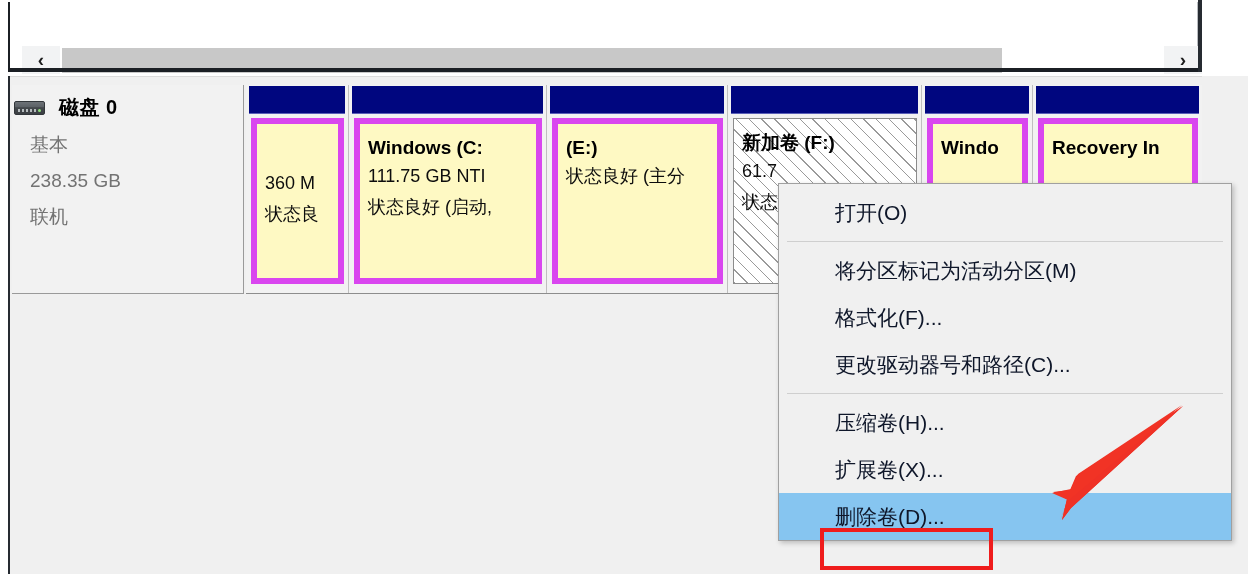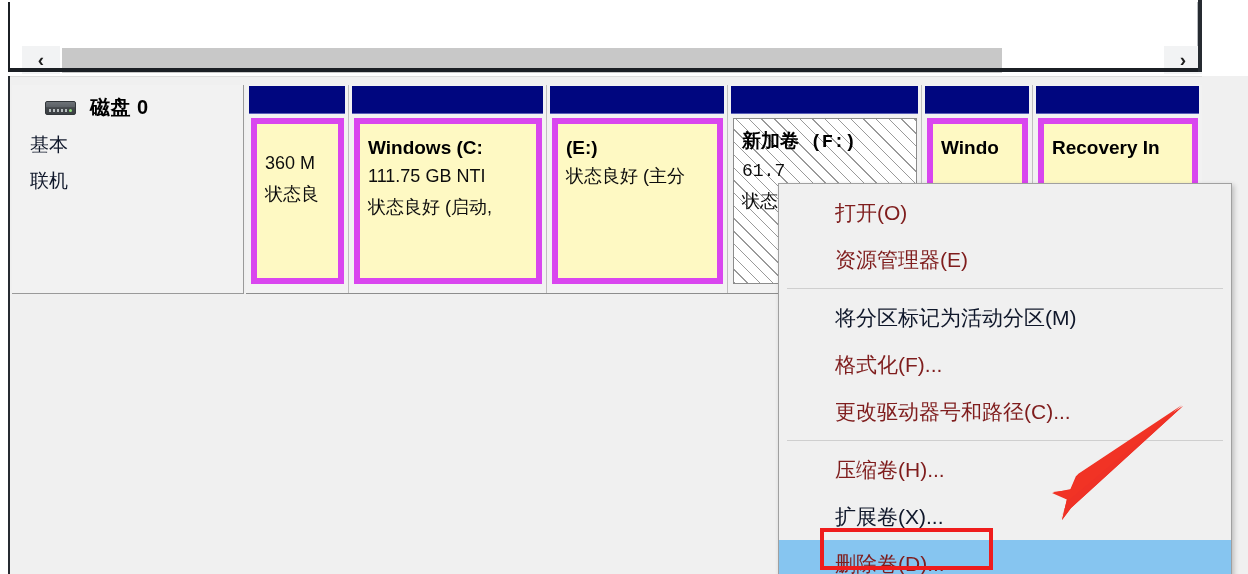--- a/index.html
+++ b/index.html
@@ -56,21 +56,21 @@
     background: #dcdcdc;
   }
 
   
   .disk-block {
     position: absolute; left: 2px; top: 9px; width: 232px; height: 209px;
     background: #f2f2f2;
     border-right: 1px solid #9a9a9a;
     border-bottom: 1px solid #9a9a9a;
   }
-  .disk-head { position: absolute; left: 33px; top: 9px; display: flex; align-items: center; }
+  .disk-head { position: absolute; left: 2px; top: 9px; display: flex; align-items: center; }
   .disk-icon {
     width: 31px; height: 14px;
     background: linear-gradient(#6d7277 0%, #5a5f64 45%, #44484c 46%, #3b3f43 100%);
     border-radius: 2px; position: relative;
     border: 1px solid #32363a;
   }
   .disk-icon::after {
     content: ""; position: absolute; left: 3px; bottom: 2px;
     width: 20px; height: 3px;
     background: repeating-linear-gradient(to right, #b6bcbe 0 2px, transparent 2px 4px);
@@ -79,21 +79,21 @@
     content: ""; position: absolute; right: 3px; bottom: 2px;
     width: 3px; height: 3px; border-radius: 50%;
     background: #8fe07a;
   }
   .disk-title {
     margin-left: 14px; font-size: 20px; font-weight: bold; color: #000;
     letter-spacing: 0.5px;
   }
   .disk-meta { position: absolute; left: 18px; top: 42px; }
   .disk-meta div {
-    font-size: 19px; color: #0f172a; line-height: 36px; white-space: nowrap;
+    font-size: 19px; color: #737373; line-height: 36px; white-space: nowrap;
   }
 
   
   .part-map {
     position: absolute; left: 236px; top: 9px; height: 209px; width: 956px;
   }
   .part-map-inner {
     position: absolute; left: 0; top: 0; right: 0; bottom: 0;
     display: flex; align-items: stretch;
     border-bottom: 1px solid #8d8d8d;
@@ -118,47 +118,46 @@
     overflow: hidden;
     position: relative;
   }
   .partition.selected .part-body {
     background-color: #ffffff;
     background-image:
       repeating-linear-gradient(45deg,
         #9a9a9a 0px, #9a9a9a 1px,
         transparent 1px, transparent 9px);
     border: 1px solid #8c8c8c;
-    font-family: Liberation Mono, monospace;
   }
   .part-title {
     font-size: 19px; font-weight: bold; color: #000;
     white-space: nowrap; line-height: 27px;
   }
   .part-size, .part-status {
     font-size: 18px; color: #0d0d0d; white-space: nowrap; line-height: 31px;
   }
-  .part-body.nolabel { padding-top: 24px; }
+  .part-body.nolabel { padding-top: 44px; }
 
   
 
   
   .ctx-menu {
     position: absolute; left: 778px; top: 183px;
     width: 454px;
     background: #f0f0f0;
     border: 1px solid #a0a0a0;
     box-shadow: 2px 2px 5px rgba(0,0,0,0.22);
     padding: 5px 0 0 0;
     z-index: 30;
   }
   .ctx-item {
     height: 47px; line-height: 47px;
     padding-left: 56px;
-    font-size: 21px; color: #7f1d1d;
+    font-size: 21px; color: #0f172a;
     white-space: nowrap; cursor: pointer;
   }
   .ctx-item.disabled { color: #0f172a; cursor: default; }
   .ctx-item.highlight { background: #86c5f0; }
   .ctx-sep {
     height: 1px; background: #cfcfcf; margin: 5px 8px 5px 8px;
   }
   .ctx-menu .ctx-item:last-child { margin-bottom: 0; }
 
   
@@ -192,20 +191,21 @@
   <div class="pane">
     <div class="pane-top-line"></div>
 
     <div class="disk-block">
       <div class="disk-head">
         <span class="disk-icon"></span>
         <span class="disk-title">磁盘 0</span>
       </div>
       <div class="disk-meta">
         <div>基本</div>
+        <div>238.35 GB</div>
         <div>联机</div>
       </div>
     </div>
 
     <div class="part-map">
       <div class="part-map-inner" id="part-map-inner">
           <div class="partition" style="flex: 0 0 103px;">
             <div class="part-bar"></div>
             <div class="part-body nolabel">
               <div class="part-size">360 M</div>
@@ -246,21 +246,20 @@
             <div class="part-body">
               <div class="part-title">Recovery In</div>
             </div>
           </div>
         </div>
     </div>
   </div>
 
   <div class="ctx-menu" id="ctx-menu">
       <div class="ctx-item">打开(O)</div>
-      <div class="ctx-item">资源管理器(E)</div>
       <div class="ctx-sep"></div>
       <div class="ctx-item disabled">将分区标记为活动分区(M)</div>
       <div class="ctx-item">格式化(F)...</div>
       <div class="ctx-item">更改驱动器号和路径(C)...</div>
       <div class="ctx-sep"></div>
       <div class="ctx-item">压缩卷(H)...</div>
       <div class="ctx-item disabled">扩展卷(X)...</div>
       <div class="ctx-item highlight">删除卷(D)...</div>
     </div>
 

